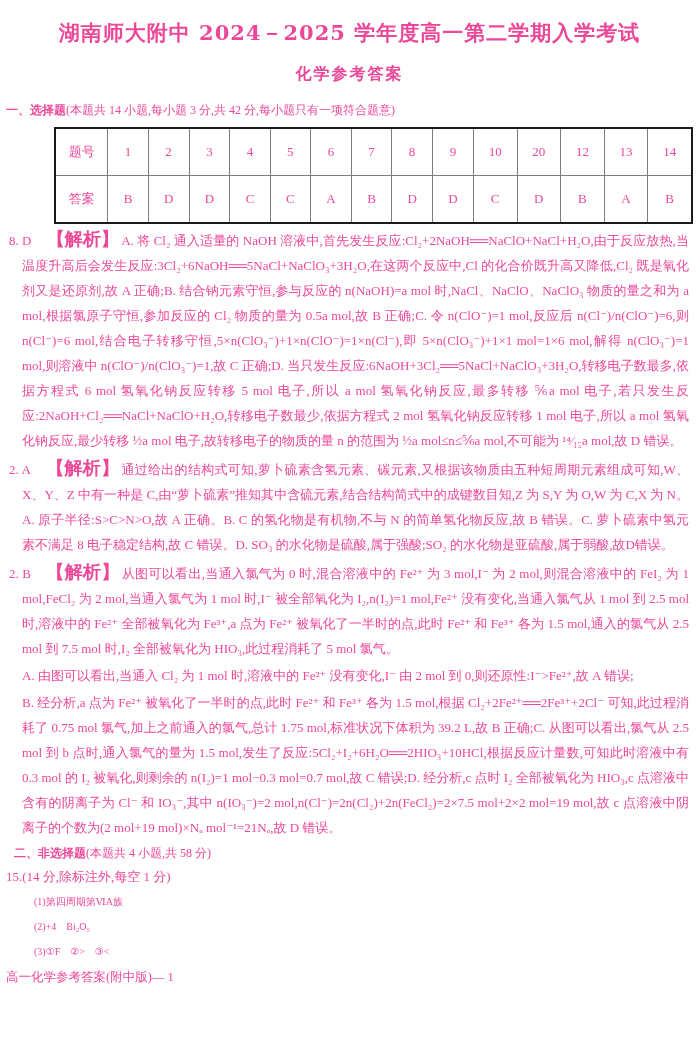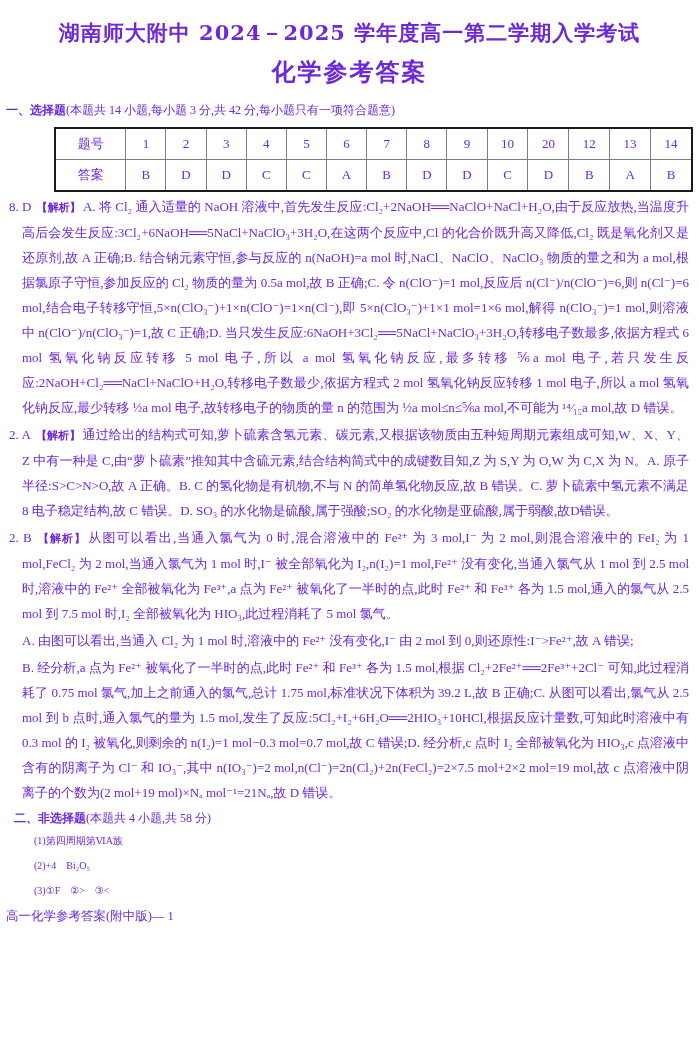--- a/index.html
+++ b/index.html
@@ -3,70 +3,70 @@
 <meta charset="utf-8">
 <style>
   html,body{margin:0;padding:0;background:#ffffff;}
   .page{
     position:relative;
     width:699px;height:1055px;
     background:#fff;
     overflow:hidden;
     box-sizing:border-box;
     padding:10px 6px 0 6px;
-    color:#6d28d9;
+    color:#ec4899;
     font-family:"Liberation Serif","DejaVu Serif",serif;
   }
   .title{
     margin-top:8px;
     text-align:center;
     font-size:21px;line-height:30px;
     font-weight:700;
     letter-spacing:1px;
     font-family:"DejaVu Serif","Liberation Serif",serif;
   }
   .subtitle{
     margin-top:13px;
     text-align:center;
-    font-size:24px;line-height:26px;
+    font-size:16px;line-height:26px;
     font-weight:700;
     letter-spacing:2px;
-    font-family:Liberation Mono, monospace;
+    font-family:Liberation Serif, serif;
   }
   .sec-heading{
     margin-top:13px;
     font-size:12px;line-height:20px;
   }
   .hei{
     font-family:"DejaVu Sans","Liberation Sans",sans-serif;
     font-weight:700;
   }
   table.answers{
     border-collapse:collapse;
     margin:7px 0 0 48px;
     border:2px solid #1a1a1a;
   }
   table.answers td{
     border:1px solid #7d7d7d;
     text-align:center;
     font-size:13px;
     height:22px;
-    padding:4px;
+    padding:12px;
     width:36px;
   }
   table.answers td.lab{width:72px;}
   .expl{
     font-size:13px;
     line-height:25px;
     text-align:justify;
     margin:2px 4px 0 16px;
   }
   .hang{text-indent:-13px;}
-  .qnum{margin-right:5px;}
-  .marker{font-size:11px;margin-right:2px;}
+  .qnum{margin-right:15px;}
+  .marker{font-size:18px;margin-right:2px;}
   .sec2{margin-top:3px;margin-left:8px;}
   .q15-header{font-size:13px;line-height:25px;margin:1px 0 0 0;}
   .q15-line{font-size:10px;line-height:25px;margin-left:28px;}
   .footer{
     margin-top:5px;
     text-align:left;
     font-size:12.5px;line-height:17px;
   }
 </style>
 </head>
@@ -123,19 +123,20 @@
   <div class="expl hang"><span class="qnum">2. A</span><span class="hei marker">【解析】</span><span>通过给出的结构式可知,萝卜硫素含氢元素、碳元素,又根据该物质由五种短周期元素组成可知,W、X、Y、Z 中有一种是 C,由“萝卜硫素”推知其中含硫元素,结合结构简式中的成键数目知,Z 为 S,Y 为 O,W 为 C,X 为 N。A. 原子半径:S&gt;C&gt;N&gt;O,故 A 正确。B. C 的氢化物是有机物,不与 N 的简单氢化物反应,故 B 错误。C. 萝卜硫素中氢元素不满足 8 电子稳定结构,故 C 错误。D. SO₃ 的水化物是硫酸,属于强酸;SO₂ 的水化物是亚硫酸,属于弱酸,故D错误。</span></div>
 
   <div class="expl hang"><span class="qnum">2. B</span><span class="hei marker">【解析】</span><span>从图可以看出,当通入氯气为 0 时,混合溶液中的 Fe²⁺ 为 3 mol,I⁻ 为 2 mol,则混合溶液中的 FeI₂ 为 1 mol,FeCl₂ 为 2 mol,当通入氯气为 1 mol 时,I⁻ 被全部氧化为 I₂,n(I₂)=1 mol,Fe²⁺ 没有变化,当通入氯气从 1 mol 到 2.5 mol 时,溶液中的 Fe²⁺ 全部被氧化为 Fe³⁺,a 点为 Fe²⁺ 被氧化了一半时的点,此时 Fe²⁺ 和 Fe³⁺ 各为 1.5 mol,通入的氯气从 2.5 mol 到 7.5 mol 时,I₂ 全部被氧化为 HIO₃,此过程消耗了 5 mol 氯气。</span></div>
 
   <div class="expl">A. 由图可以看出,当通入 Cl₂ 为 1 mol 时,溶液中的 Fe²⁺ 没有变化,I⁻ 由 2 mol 到 0,则还原性:I⁻&gt;Fe²⁺,故 A 错误;</div>
 
   <div class="expl">B. 经分析,a 点为 Fe²⁺ 被氧化了一半时的点,此时 Fe²⁺ 和 Fe³⁺ 各为 1.5 mol,根据 Cl₂+2Fe²⁺══2Fe³⁺+2Cl⁻ 可知,此过程消耗了 0.75 mol 氯气,加上之前通入的氯气,总计 1.75 mol,标准状况下体积为 39.2 L,故 B 正确;C. 从图可以看出,氯气从 2.5 mol 到 b 点时,通入氯气的量为 1.5 mol,发生了反应:5Cl₂+I₂+6H₂O══2HIO₃+10HCl,根据反应计量数,可知此时溶液中有 0.3 mol 的 I₂ 被氧化,则剩余的 n(I₂)=1 mol−0.3 mol=0.7 mol,故 C 错误;D. 经分析,c 点时 I₂ 全部被氧化为 HIO₃,c 点溶液中含有的阴离子为 Cl⁻ 和 IO₃⁻,其中 n(IO₃⁻)=2 mol,n(Cl⁻)=2n(Cl₂)+2n(FeCl₂)=2×7.5 mol+2×2 mol=19 mol,故 c 点溶液中阴离子的个数为(2 mol+19 mol)×Nₐ mol⁻¹=21Nₐ,故 D 错误。</div>
 
   <div class="sec-heading sec2"><span class="hei">二、非选择题</span><span>(本题共 4 小题,共 58 分)</span></div>
 
+  <div class="q15-header">15.(14 分,除标注外,每空 1 分)</div>
   <div class="q15-line">(1)第四周期第ⅥA族</div>
   <div class="q15-line">(2)+4　Bi₂O₅</div>
   <div class="q15-line">(3)①F　②&gt;　③&lt;</div>
 
   <div class="footer">高一化学参考答案(附中版)— 1</div>
 
 </div>
 
 </body></html>

